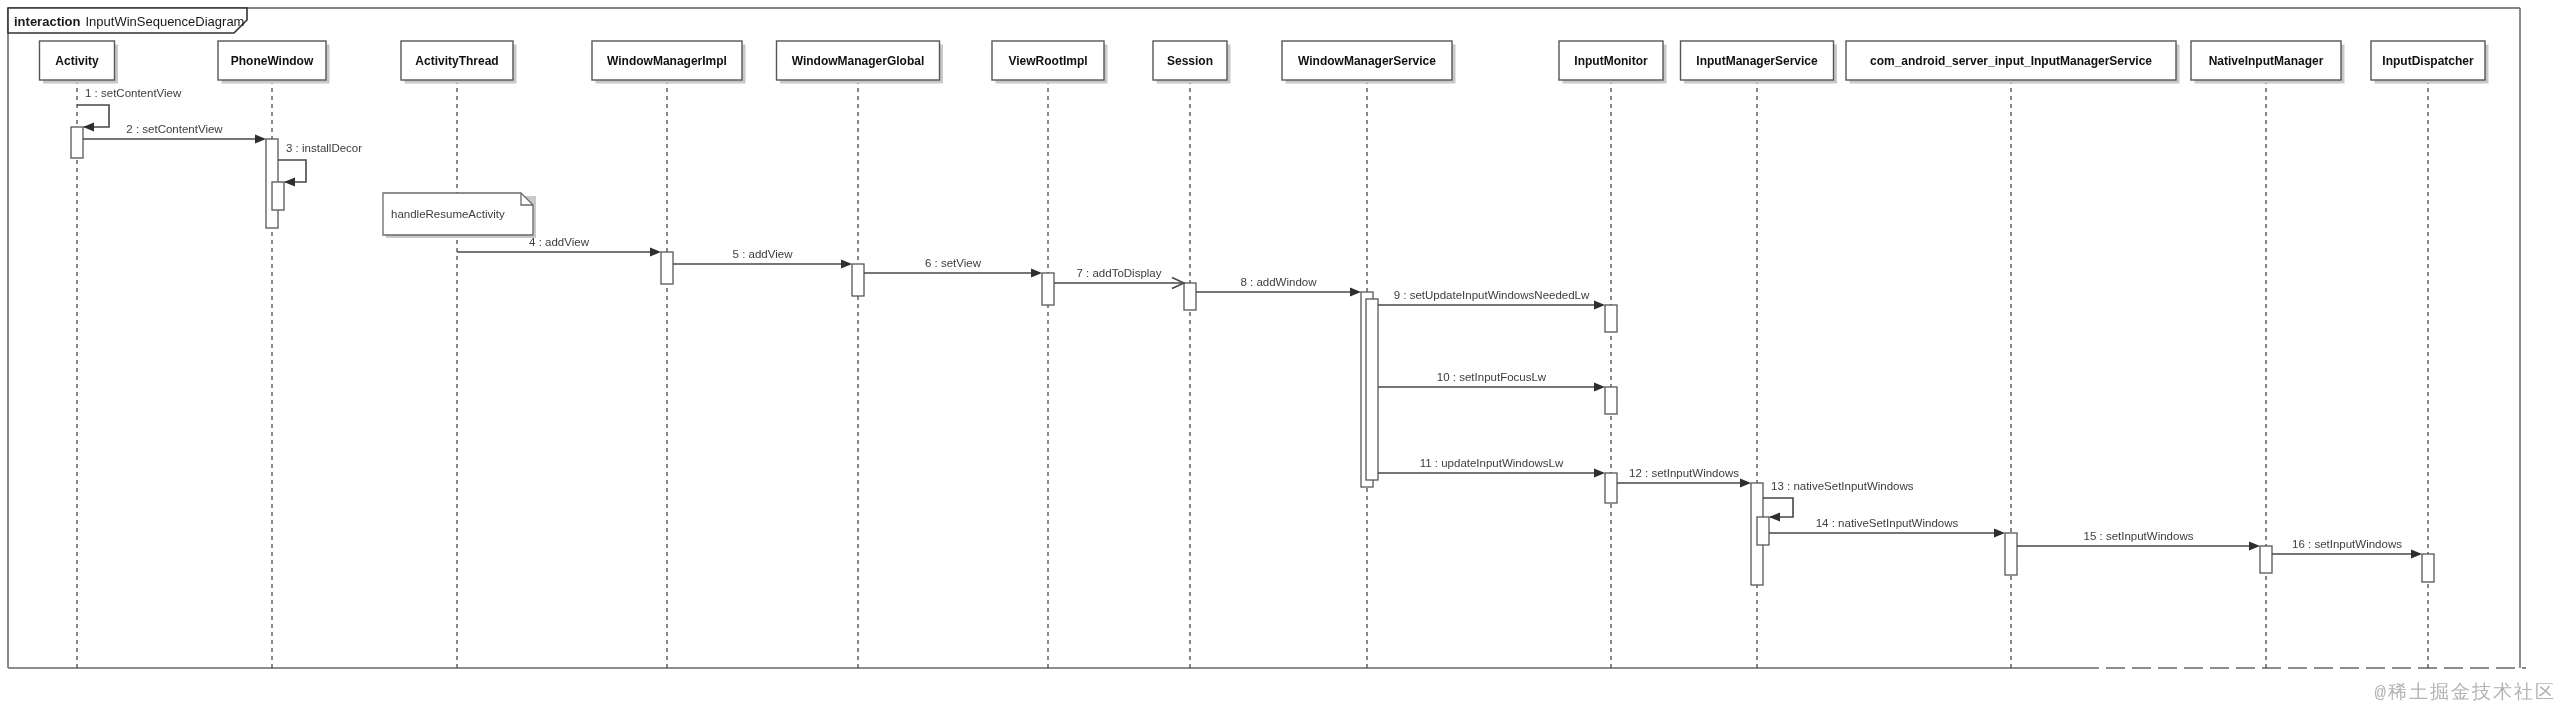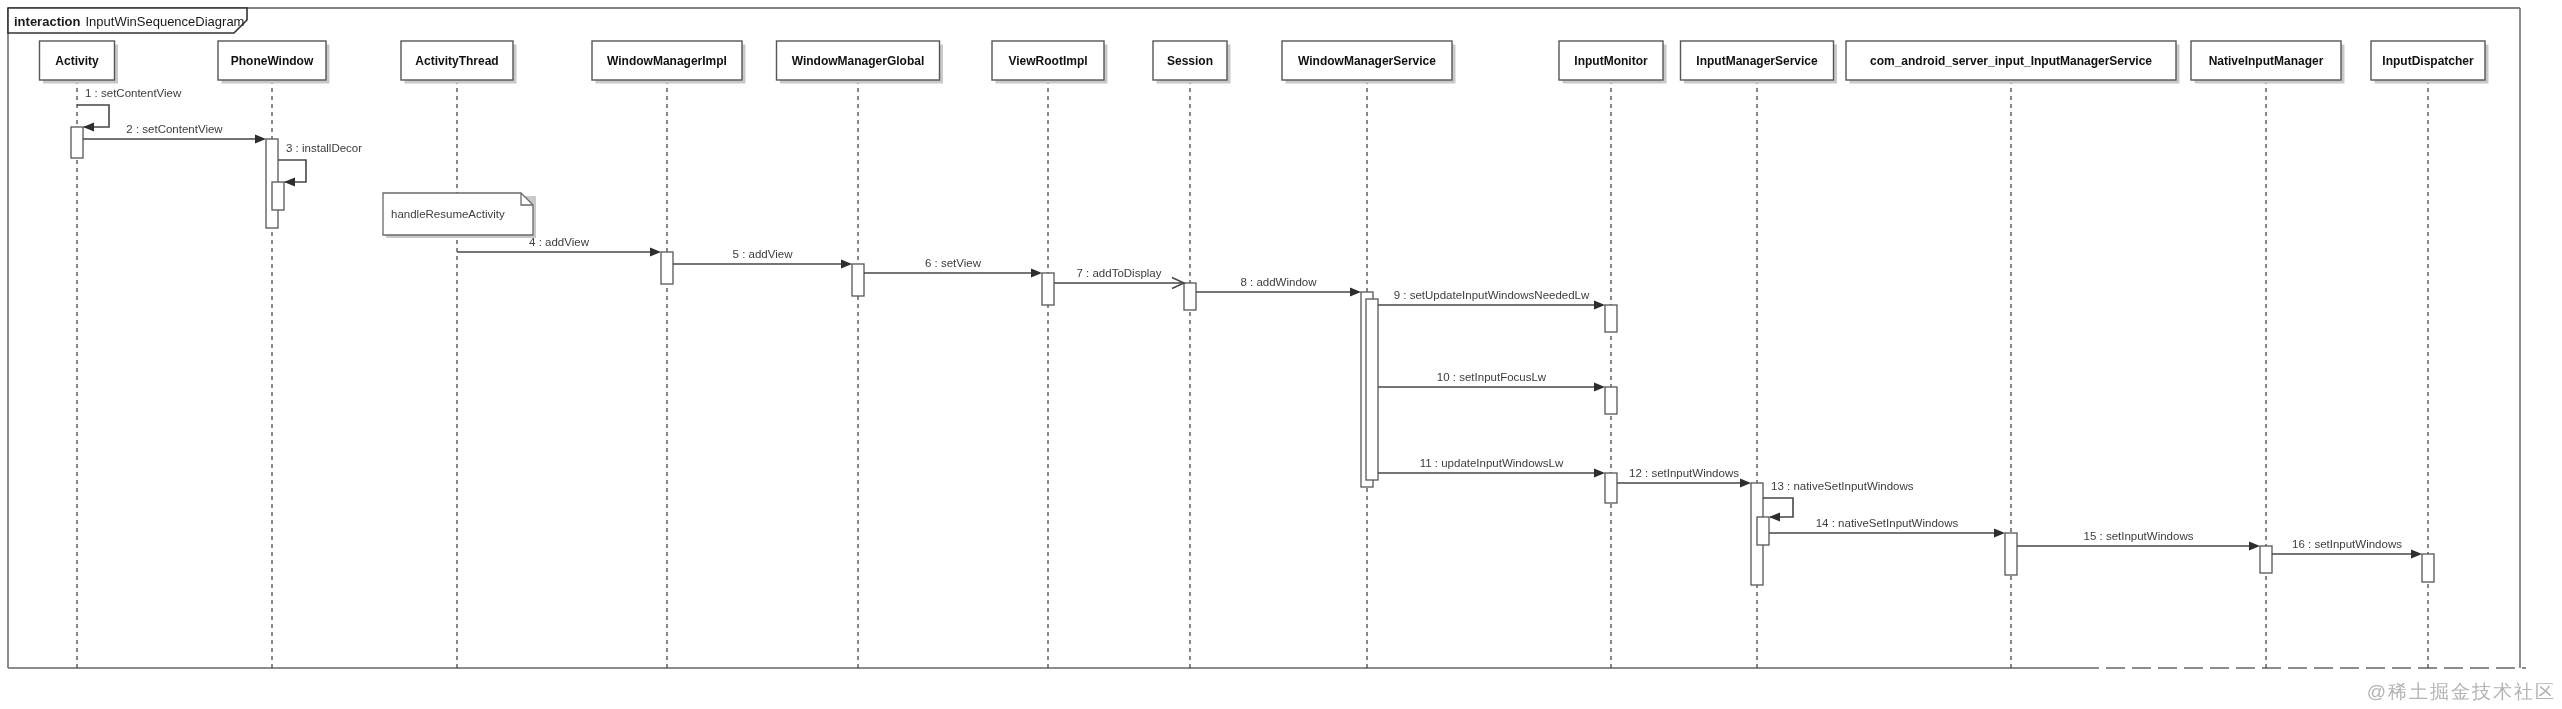--- a/index.html
+++ b/index.html
@@ -5,21 +5,21 @@
   html,body{margin:0;padding:0;}
   body{
     width:2562px;height:709px;background:#ffffff;position:relative;overflow:hidden;
     font-family:"Liberation Sans", sans-serif;
   }
   #stage{position:absolute;left:0;top:0;width:2562px;height:552px;}
   svg{position:absolute;left:0;top:0;}
   .watermark{
     position:absolute;top:679px;right:6px;
     font-size:19px;letter-spacing:2px;color:#b3b3b3;
-    font-family:Liberation Sans, sans-serif;
+    font-family:Liberation Mono, monospace;
     user-select:none;
   }
 </style>
 </head>
 <body>
 
 <div id="stage">
   <svg id="canvas" width="2562" height="709" viewBox="0 0 2562 709" xmlns="http://www.w3.org/2000/svg">
       <line x1="8" y1="8" x2="2520" y2="8" stroke="#5a5a5a" stroke-width="1.4"></line>
       <line x1="8" y1="8" x2="8" y2="668" stroke="#5a5a5a" stroke-width="1.4"></line>

